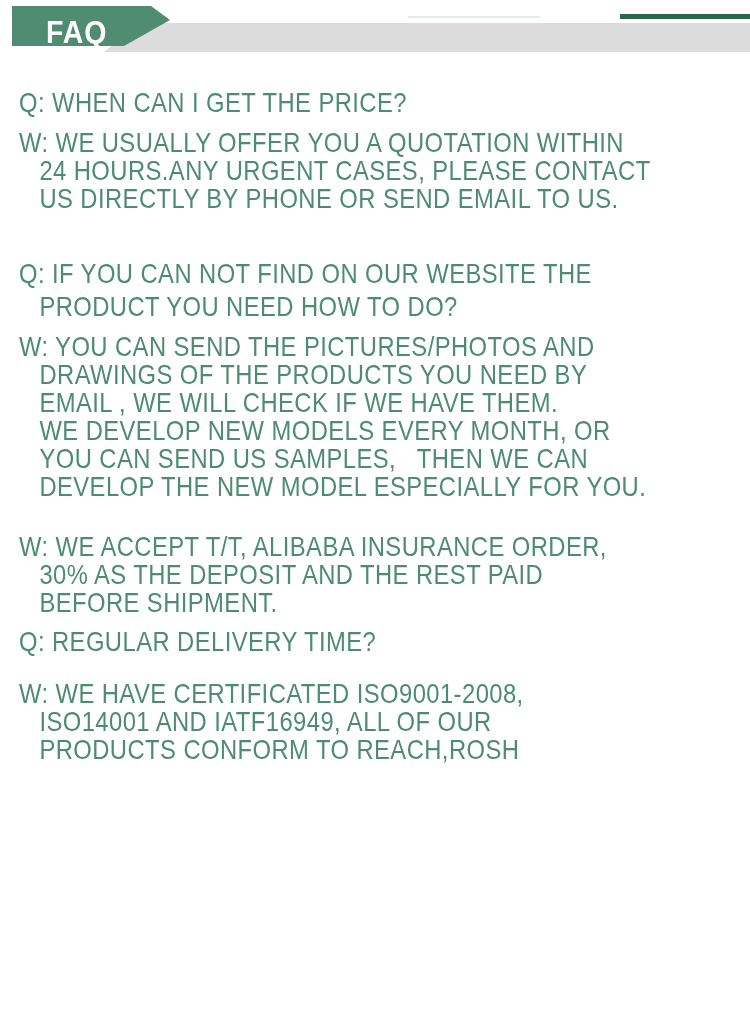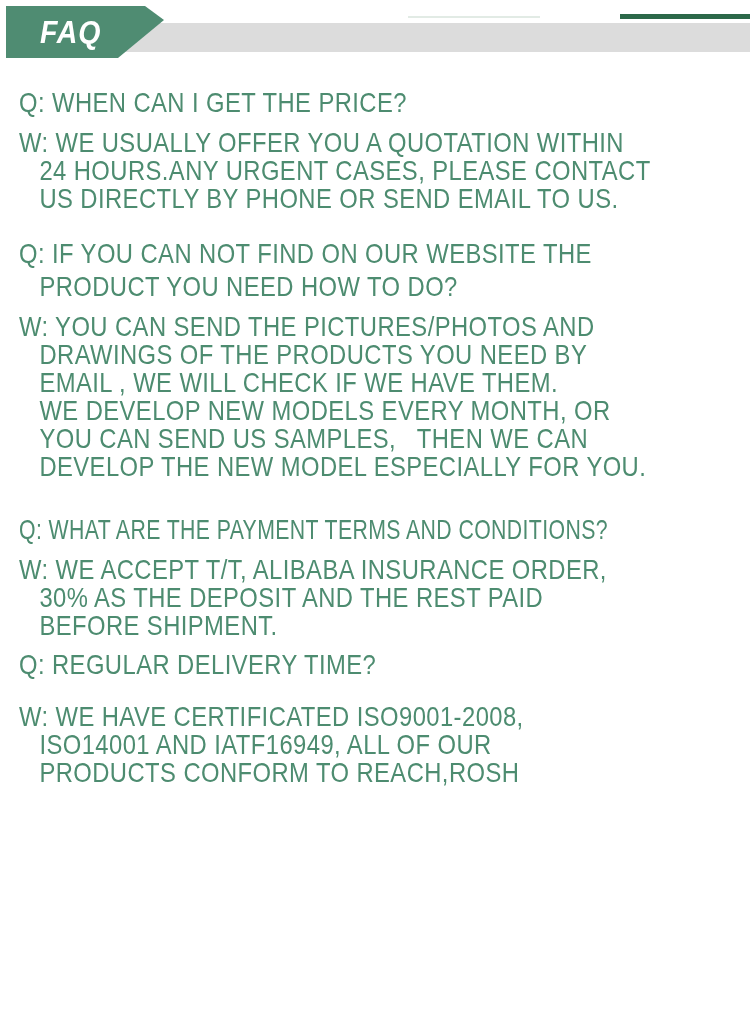--- a/index.html
+++ b/index.html
@@ -35,25 +35,24 @@
   }
   .gray-bar {
     position: absolute;
     left: 100px; top: 23px;
     width: 650px; height: 29px;
     background: var(--bar-gray, #dcdcdc);
     clip-path: polygon(40px 0, 100% 0, 100% 100%, 4px 100%);
   }
   .ribbon {
     position: absolute;
-    left: 6px; top: 6px;
-    width: 158px; height: 52px;
+    left: 12px; top: 6px;
+    width: 158px; height: 40px;
     background: var(--ribbon-green, #4f8c72);
     clip-path: polygon(0 0, 139px 0, 158px 14px, 112px 100%, 0 100%);
-    font-style: italic;
   }
   .ribbon-label {
     position: absolute;
     left: 34px; top: 9px;
     color: #ffffff;
     font-size: 31px;
     font-weight: bold;
     letter-spacing: 1px;
     transform: scaleX(.92);
     transform-origin: left center;
@@ -77,21 +76,21 @@
   }
   .a-line {
     font-size: 28px;
     line-height: 28px;
     letter-spacing: .5px;
     transform: scaleX(.85);
   }
   .xcond { transform: scaleX(.76); }
   .indent { padding-left: 24px; }
   .answer { margin-top: 10px; }
-  .mt44 { margin-top: 24px; }
+  .mt44 { margin-top: 44px; }
   .mt32 { margin-top: 32px; }
   .mt20 { margin-top: 8px; }
   .mt22 { margin-top: 22px; }
 </style>
 </head>
 <body>
 
 <div class="page">
 
   <div class="header">
@@ -125,23 +124,20 @@
         <div class="line a-line">W: YOU CAN SEND THE PICTURES/PHOTOS AND</div>
         <div class="line a-line indent">DRAWINGS OF THE PRODUCTS YOU NEED BY</div>
         <div class="line a-line indent">EMAIL , WE WILL CHECK IF WE HAVE THEM.</div>
         <div class="line a-line indent">WE DEVELOP NEW MODELS EVERY MONTH, OR</div>
         <div class="line a-line indent">YOU CAN SEND US SAMPLES,   THEN WE CAN</div>
         <div class="line a-line indent">DEVELOP THE NEW MODEL ESPECIALLY FOR YOU.</div>
       </div>
     </section>
 
     <section class="qa-block mt32">
-      <div class="question">
-        <div class="line q-line xcond">Q: WHAT ARE THE PAYMENT TERMS AND CONDITIONS?</div>
-      </div>
       <div class="answer">
         <div class="line a-line">W: WE ACCEPT T/T, ALIBABA INSURANCE ORDER,</div>
         <div class="line a-line indent">30% AS THE DEPOSIT AND THE REST PAID</div>
         <div class="line a-line indent">BEFORE SHIPMENT.</div>
       </div>
     </section>
 
     <section class="qa-block mt20">
       <div class="question">
         <div class="line q-line">Q: REGULAR DELIVERY TIME?</div>

